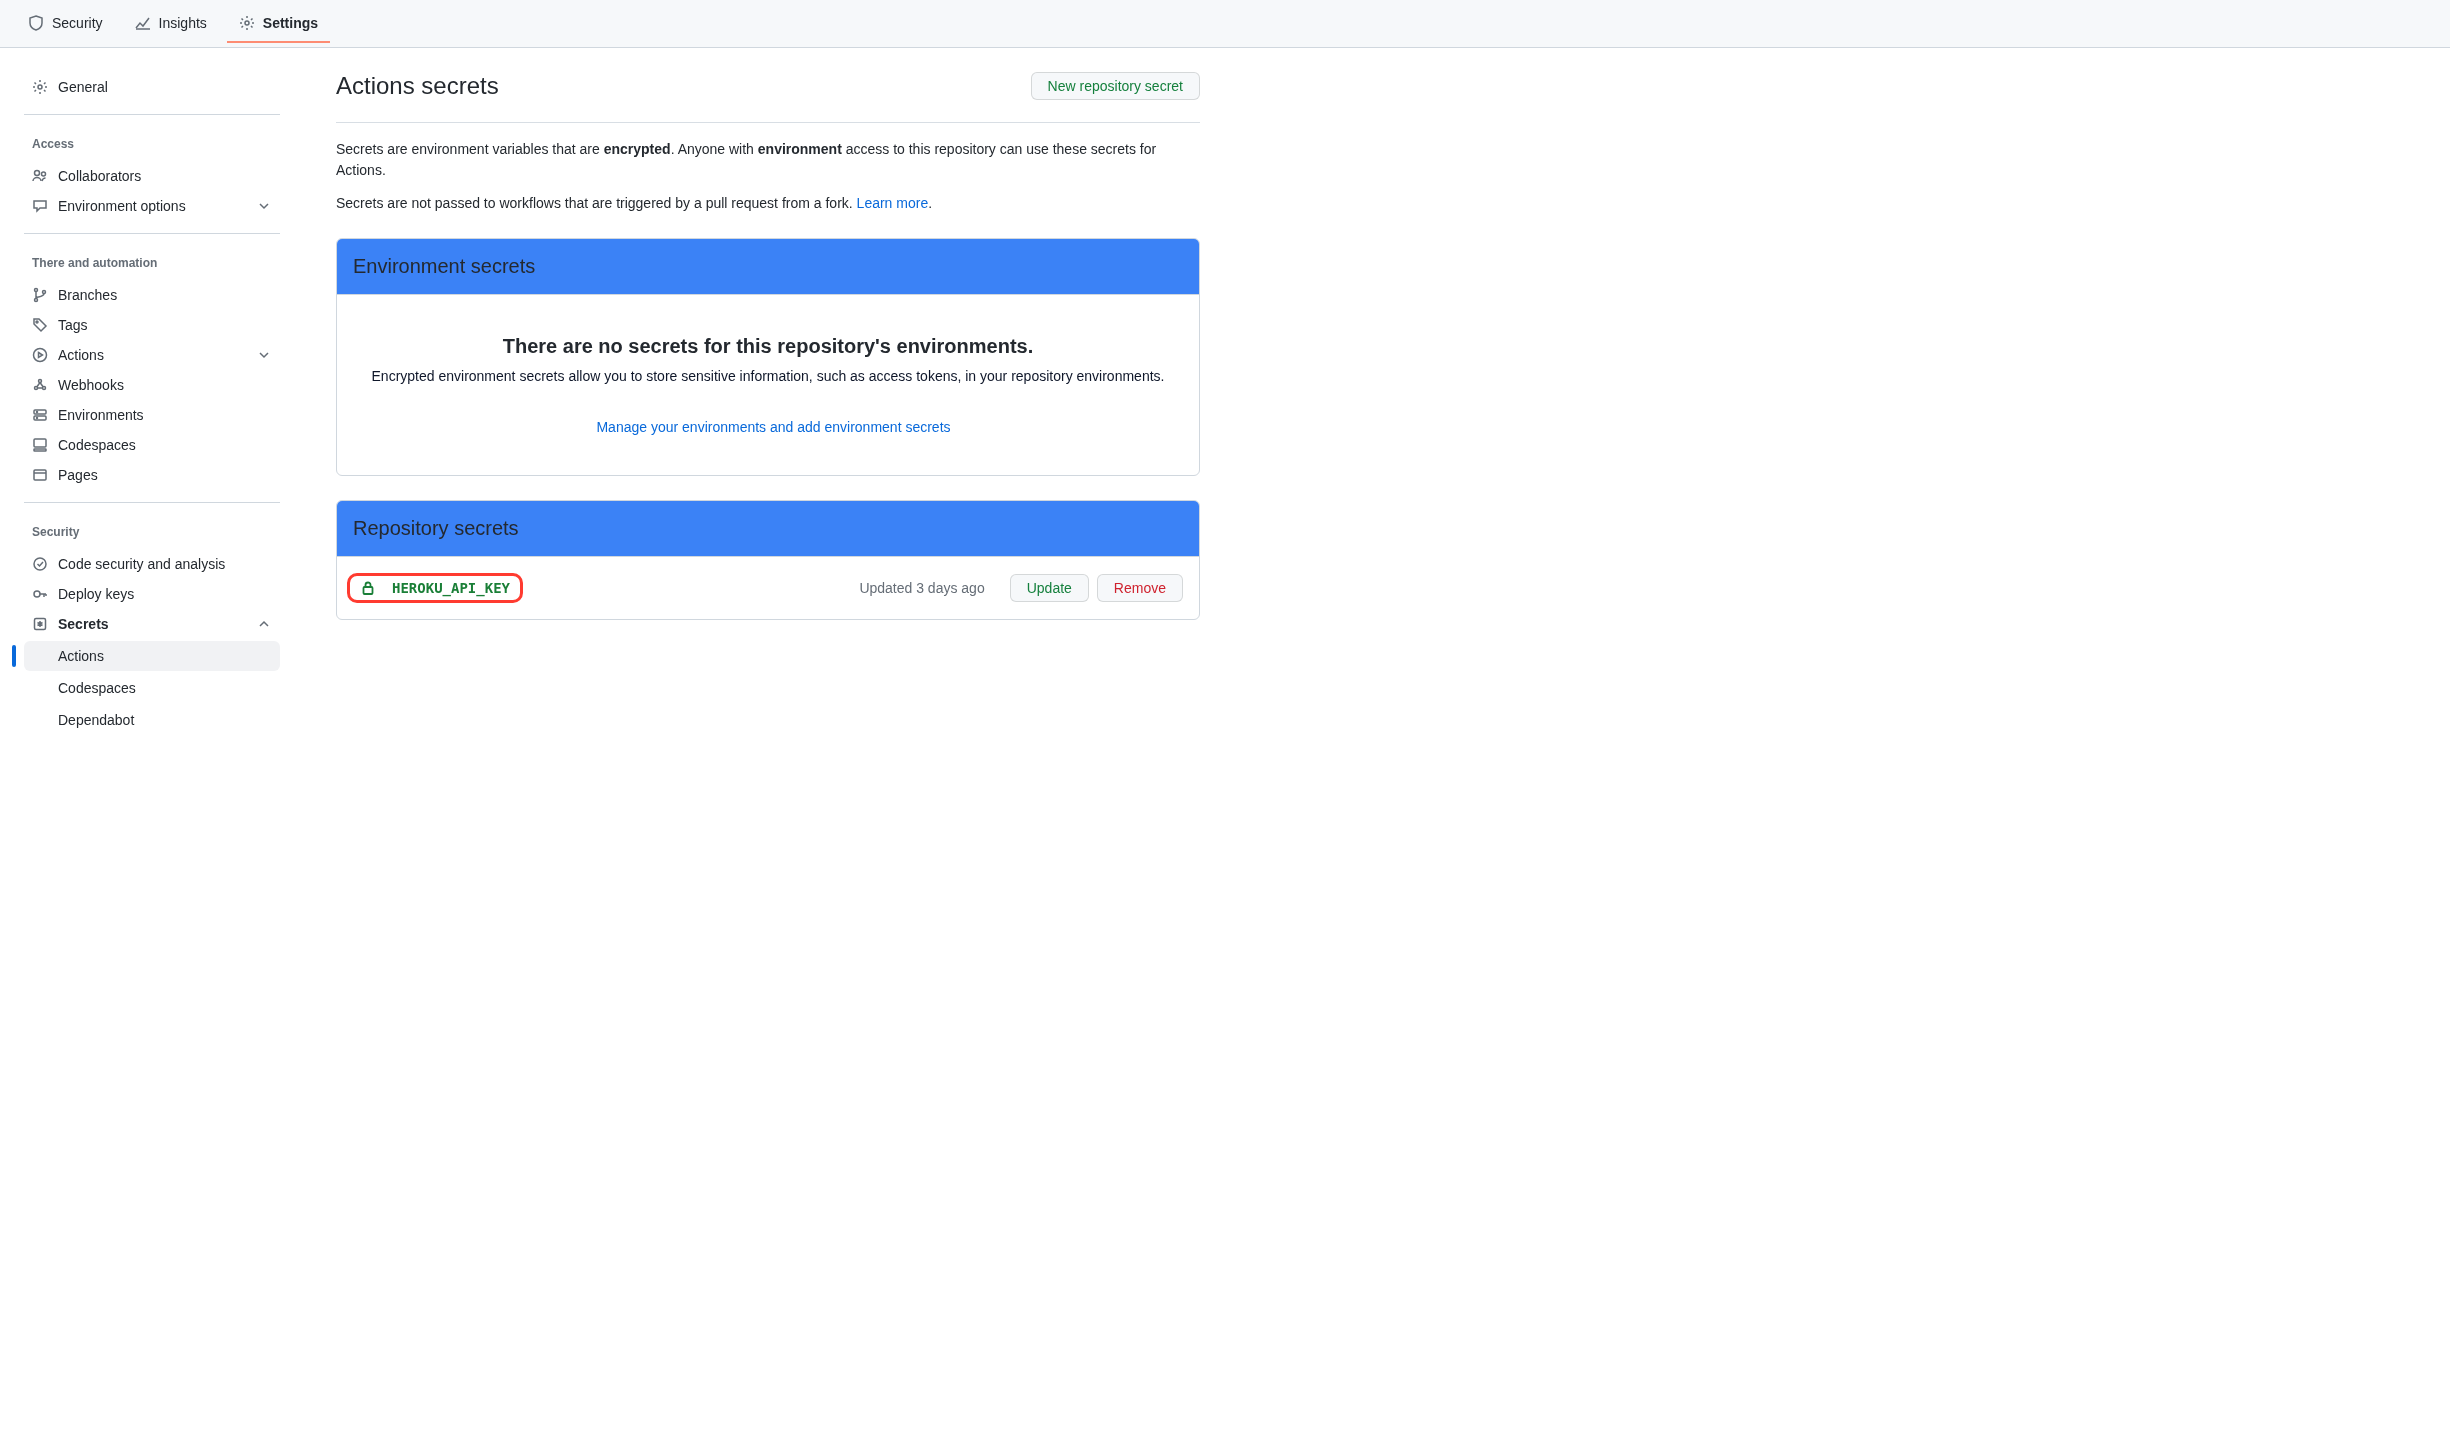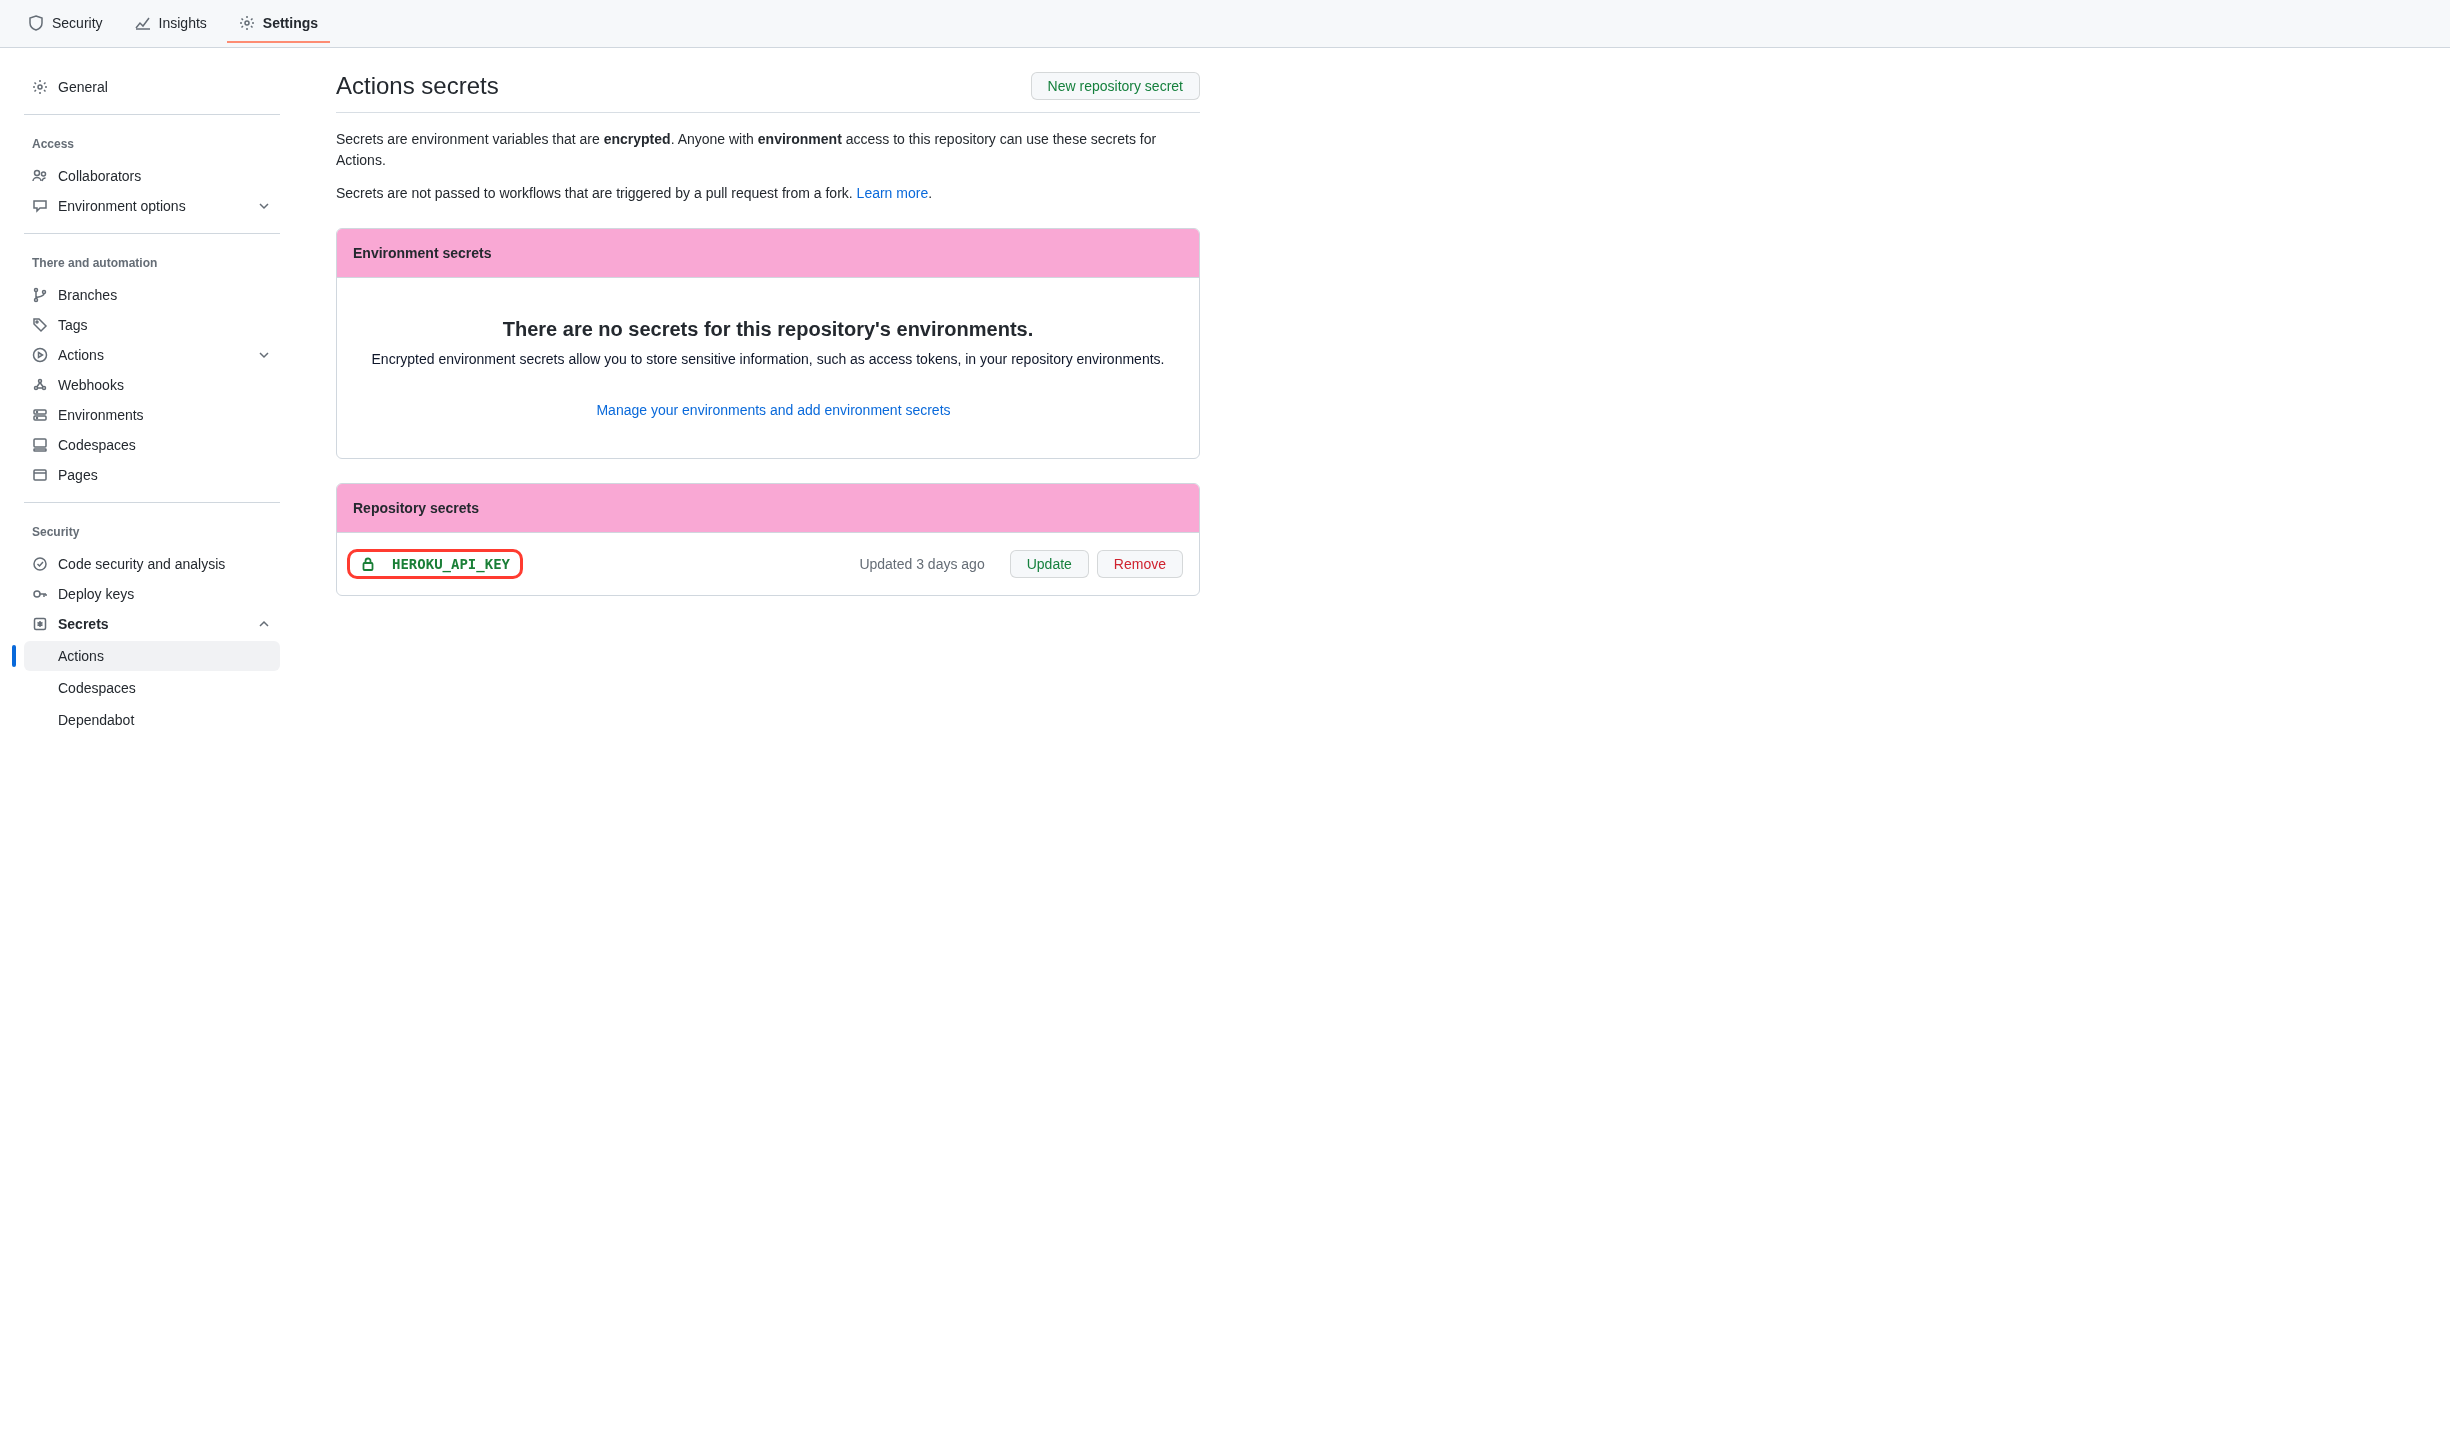--- a/index.html
+++ b/index.html
@@ -98,21 +98,21 @@
   }
   .main {
     flex: 1;
     padding: 0 40px 40px 40px;
     max-width: 944px;
   }
   .page-header {
     display: flex;
     justify-content: space-between;
     align-items: center;
-    padding-bottom: 12px;
+    padding-bottom: 22px;
     border-bottom: 1px solid #d8dee4;
     margin-bottom: 16px;
   }
   .page-title {
     font-size: 24px;
     font-weight: 400;
   }
   .btn {
     padding: 5px 16px;
     border: 1px solid rgba(27,31,36,0.15);
@@ -130,25 +130,25 @@
     color: #24292f;
   }
   .intro a { color: #0969da; text-decoration: none; }
   .panel {
     border: 1px solid #d0d7de;
     border-radius: 6px;
     margin-top: 24px;
     overflow: hidden;
   }
   .panel-header {
-    background: #f9a8d4;
+    background: #3b82f6;
     border-bottom: 1px solid #d0d7de;
     padding: 16px;
-    font-weight: 700;
-    font-size: 14px;
+    font-weight: 400;
+    font-size: 20px;
   }
   .panel-body {
     padding: 40px 32px;
     text-align: center;
   }
   .panel-body h3 {
     font-size: 20px;
     margin-bottom: 8px;
     font-weight: 600;
   }

